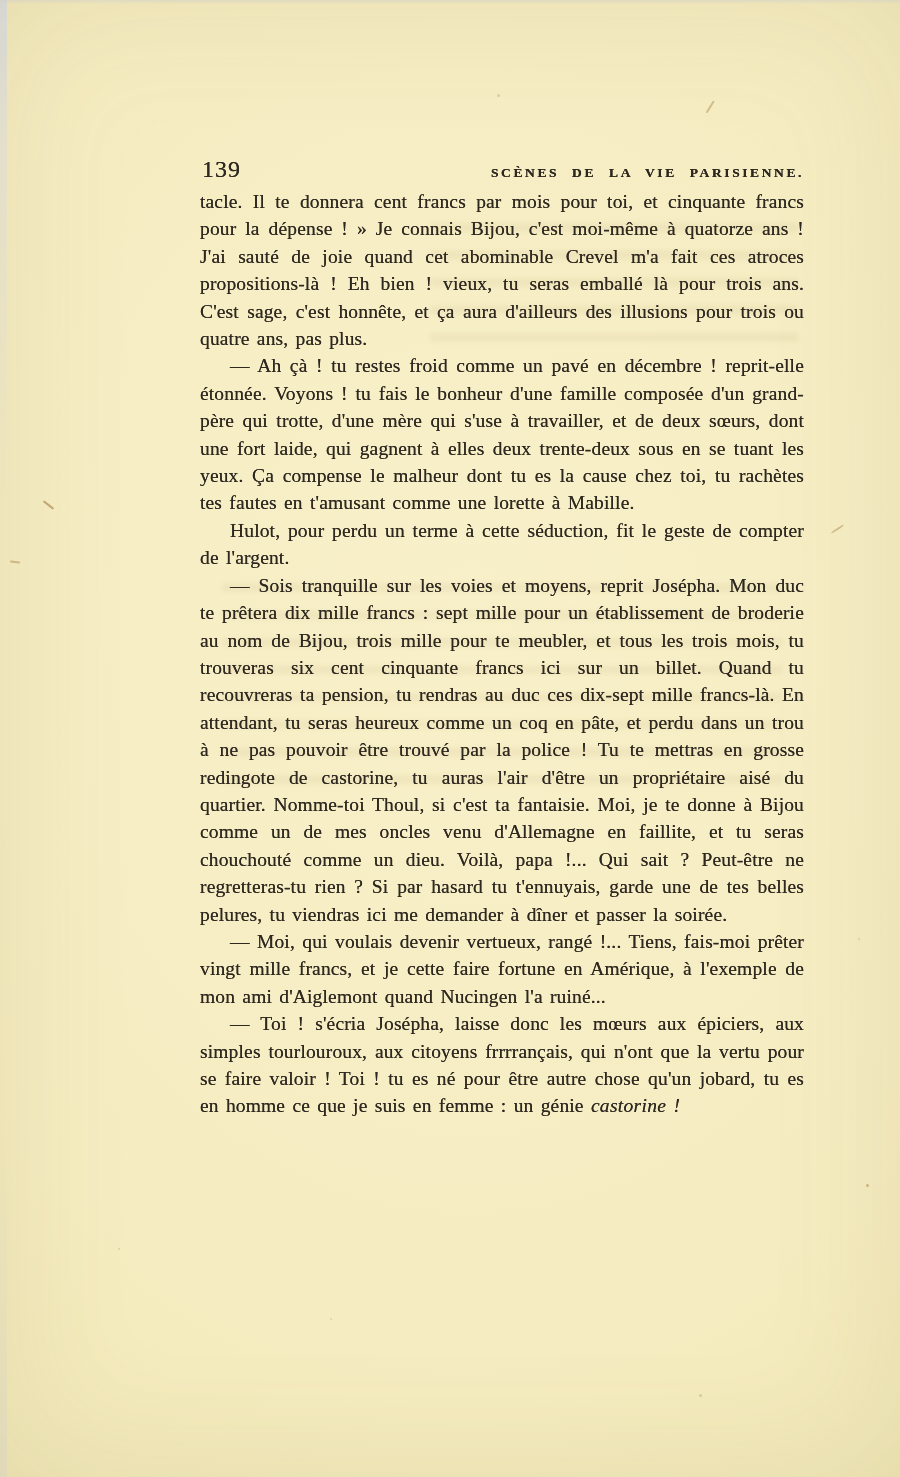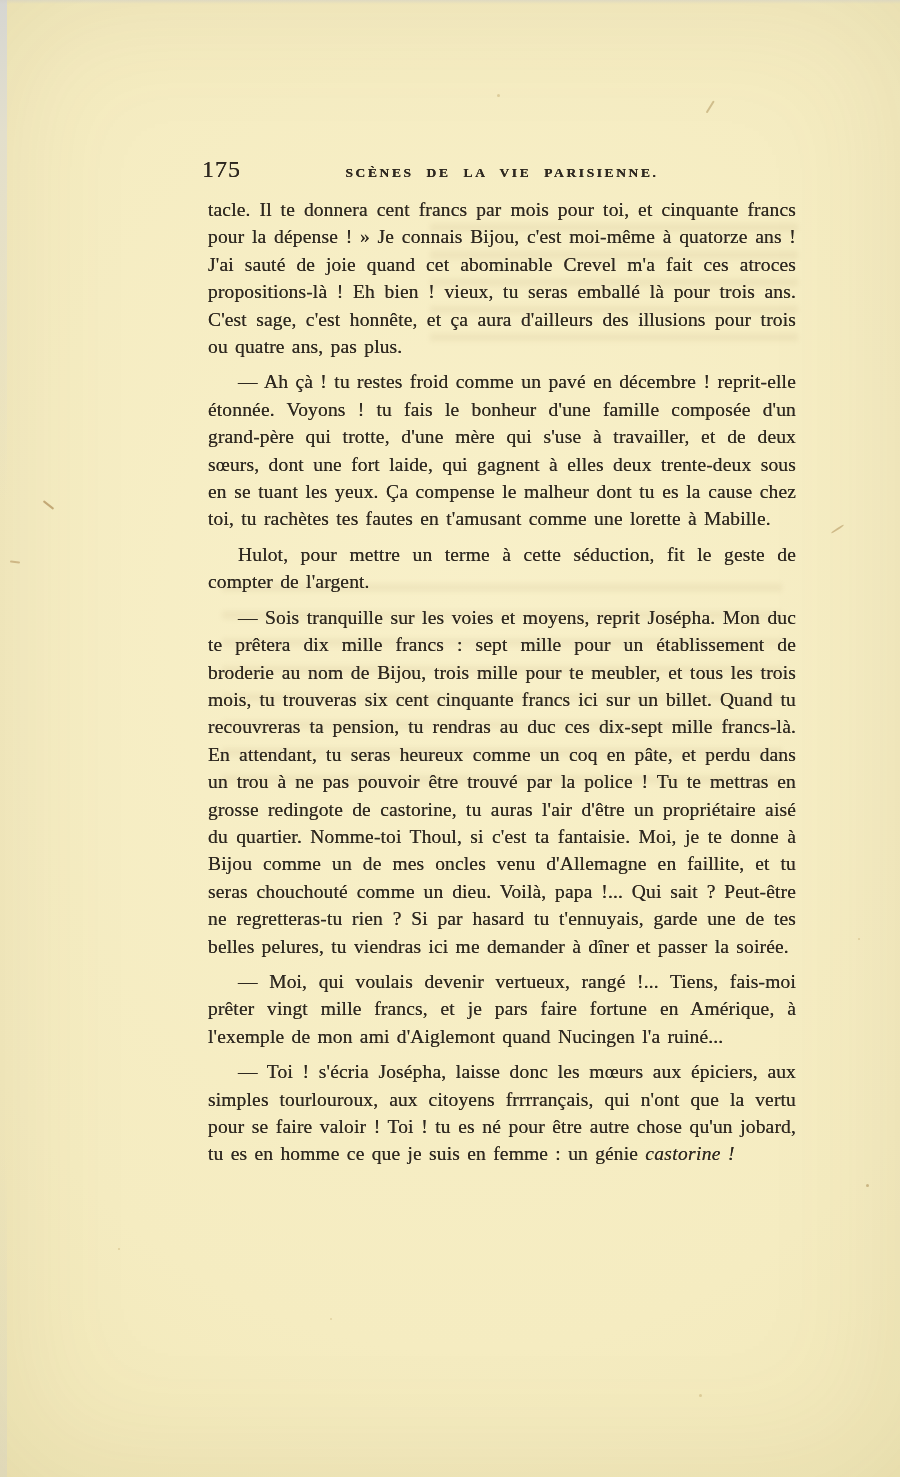--- a/index.html
+++ b/index.html
@@ -27,35 +27,35 @@
 
   .header-row { position: absolute; left: 200px; top: 0; width: 604px; }
   .page-number {
     position: absolute; left: 2px; top: 157px;
     font-size: 24px; line-height: 1; letter-spacing: 1px;
     color: #2e2820;
     text-shadow: 0 0 0.4px #2e2820;
   }
   .running-header {
     position: absolute; left: 0; top: 165px; width: 100%;
-    text-align: center;
+    text-align: right;
     font-size: 13.5px; font-weight: 700;
     letter-spacing: 2.6px; word-spacing: 7px;
     color: #2e2820;
     text-shadow: 0 0 0.3px #2e2820;
   }
 
   .text-block {
     position: absolute; left: 200px; top: 188px; width: 604px;
     font-size: 19.5px; line-height: 27.4px;
     letter-spacing: 0.15px; word-spacing: 2.2px;
     color: #2e2820;
     text-shadow: 0 0 0.35px rgba(46, 40, 32, 0.85);
   }
-  .para { margin: 8px; text-align: justify; }
+  .para { margin: 0; text-align: justify; }
   .para.indent { text-indent: 30px; }
   .para em { font-style: italic; letter-spacing: 0.3px; }
 
   
   .ghost {
     position: absolute;
     background: repeating-linear-gradient(
       180deg,
       rgba(158, 132, 82, 0) 0px, rgba(158, 132, 82, 0) 16px,
       rgba(158, 132, 82, 0.55) 19px, rgba(158, 132, 82, 0.55) 24px,
@@ -88,30 +88,30 @@
 <div class="page">
 
   <div class="scan-edge-left"></div>
   <div class="scan-edge-top"></div>
 
   <div class="ghost ghost-1"></div>
   <div class="ghost ghost-2"></div>
   <div class="ghost ghost-3"></div>
 
   <div class="header-row">
-    <div class="page-number">175</div>
+    <div class="page-number">139</div>
     <div class="running-header">SCÈNES DE LA VIE PARISIENNE.</div>
   </div>
 
   <div class="text-block">
     <p class="para">tacle. Il te donnera cent francs par mois pour toi, et cinquante francs pour la dépense ! » Je connais Bijou, c'est moi-même à quatorze ans ! J'ai sauté de joie quand cet abominable Crevel m'a fait ces atroces propositions-là ! Eh bien ! vieux, tu seras emballé là pour trois ans. C'est sage, c'est honnête, et ça aura d'ailleurs des illusions pour trois ou quatre ans, pas plus.</p>
     <p class="para indent">— Ah çà ! tu restes froid comme un pavé en décembre ! reprit-elle étonnée. Voyons ! tu fais le bonheur d'une famille composée d'un grand-père qui trotte, d'une mère qui s'use à travailler, et de deux sœurs, dont une fort laide, qui gagnent à elles deux trente-deux sous en se tuant les yeux. Ça compense le malheur dont tu es la cause chez toi, tu rachètes tes fautes en t'amusant comme une lorette à Mabille.</p>
-    <p class="para indent">Hulot, pour mettre un terme à cette séduction, fit le geste de compter de l'argent.</p>
+    <p class="para indent">Hulot, pour perdu un terme à cette séduction, fit le geste de compter de l'argent.</p>
     <p class="para indent">— Sois tranquille sur les voies et moyens, reprit Josépha. Mon duc te prêtera dix mille francs : sept mille pour un établissement de broderie au nom de Bijou, trois mille pour te meubler, et tous les trois mois, tu trouveras six cent cinquante francs ici sur un billet. Quand tu recouvreras ta pension, tu rendras au duc ces dix-sept mille francs-là. En attendant, tu seras heureux comme un coq en pâte, et perdu dans un trou à ne pas pouvoir être trouvé par la police ! Tu te mettras en grosse redingote de castorine, tu auras l'air d'être un propriétaire aisé du quartier. Nomme-toi Thoul, si c'est ta fantaisie. Moi, je te donne à Bijou comme un de mes oncles venu d'Allemagne en faillite, et tu seras chouchouté comme un dieu. Voilà, papa !... Qui sait ? Peut-être ne regretteras-tu rien ? Si par hasard tu t'ennuyais, garde une de tes belles pelures, tu viendras ici me demander à dîner et passer la soirée.</p>
-    <p class="para indent">— Moi, qui voulais devenir vertueux, rangé !... Tiens, fais-moi prêter vingt mille francs, et je pars faire fortune en Amérique, à l'exemple de mon ami d'Aiglemont quand Nucingen l'a ruiné...</p>
+    <p class="para indent">— Moi, qui voulais devenir vertueux, rangé !... Tiens, fais-moi prêter vingt mille francs, et je cette faire fortune en Amérique, à l'exemple de mon ami d'Aiglemont quand Nucingen l'a ruiné...</p>
     <p class="para indent">
       <span>— Toi ! s'écria Josépha, laisse donc les mœurs aux épiciers, aux simples tourlouroux, aux citoyens frrrrançais, qui n'ont que la vertu pour se faire valoir ! Toi ! tu es né pour être autre chose qu'un jobard, tu es en homme ce que je suis en femme : un génie </span><em>castorine !</em>
     </p>
   </div>
 
   <div class="fiber fiber-1"></div>
   <div class="fiber fiber-2"></div>
   <div class="fiber fiber-3"></div>
   <div class="fiber fiber-4"></div>
   <div class="speck speck-1"></div>

